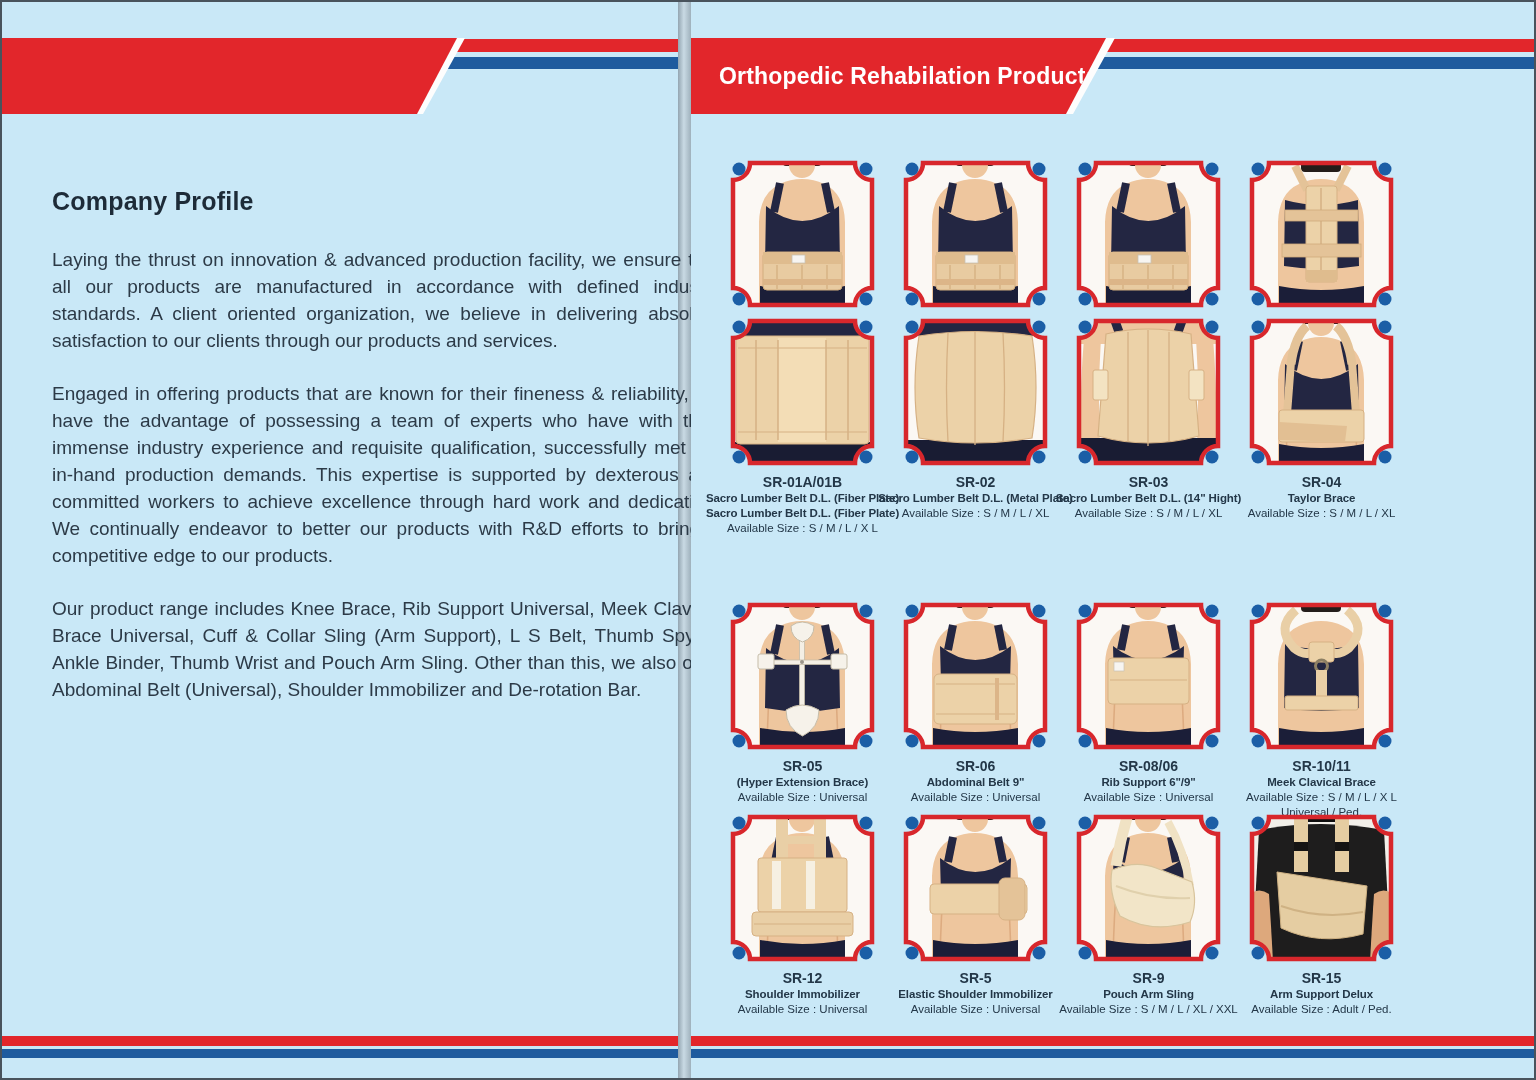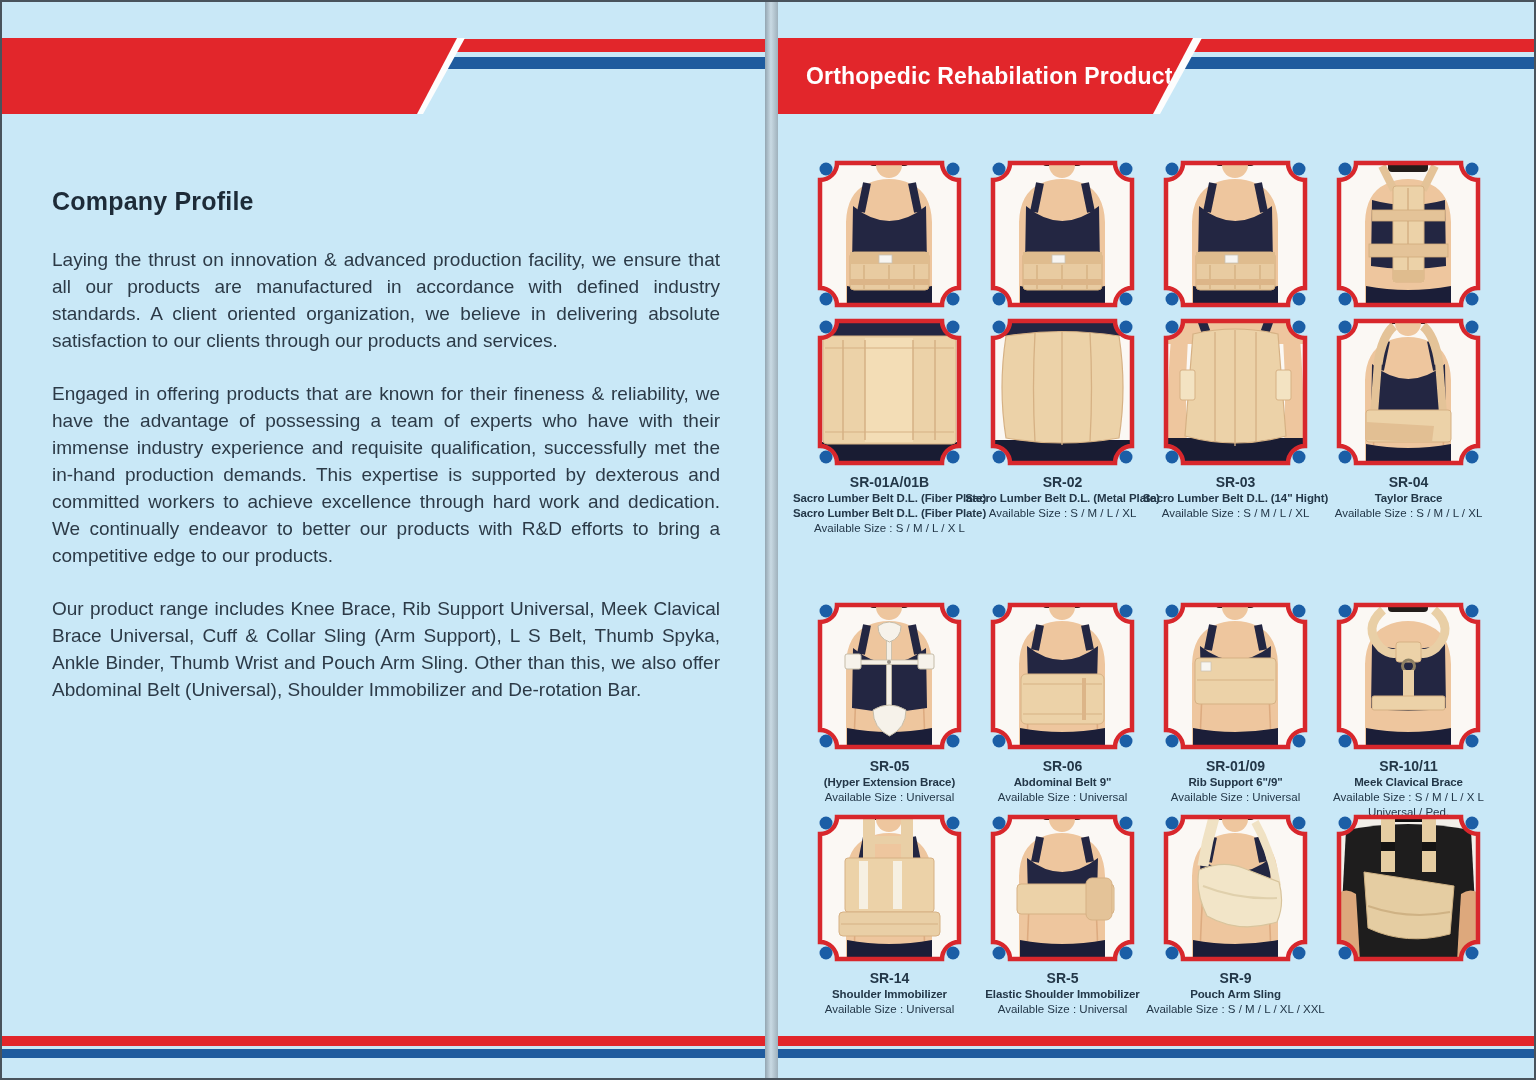--- a/index.html
+++ b/index.html
@@ -1,19 +1,19 @@
 <!DOCTYPE html>
 <html><head>
 <meta charset="utf-8">
 <style>
   html,body{margin:0;padding:0;background:#e8e8e8;}
   .sheet{position:relative;width:1536px;height:1080px;box-sizing:border-box;border:2px solid #49535c;
          background:#c9e8f7;font-family:"Liberation Sans",sans-serif;overflow:hidden;display:flex;}
   .page{position:relative;height:100%;background:#c9e8f7;}
-  .page-left{width:763px;}
+  .page-left{width:676px;}
   .divider{width:13px;height:100%;background:linear-gradient(90deg,#93a5b1 0%,#c9dae4 45%,#9fb1bc 100%);}
   .page-right{flex:1;}
 
   
   .stripe-red-top{position:absolute;top:37px;left:0;right:0;height:13px;background:#e2262b;}
   .stripe-blue-top{position:absolute;top:55px;left:0;right:0;height:12px;background:#1e5b9e;}
   .banner-white{position:absolute;top:36px;left:0;height:76px;background:#fdfdfd;
                 clip-path:polygon(0 0,100% 0,calc(100% - 42px) 100%,0 100%);}
   .banner-red{position:absolute;top:36px;left:0;height:76px;background:#e2262b;
               clip-path:polygon(0 0,100% 0,calc(100% - 40px) 100%,0 100%);}
@@ -391,21 +391,21 @@
           </div>
         </div>
         <div class="col">
           <svg class="ph" viewBox="0 0 145 148">
               <g clip-path="url(#fclip)">
                 <use href="#sc-rib"></use>
               </g>
               <use href="#frame"></use>
             </svg>
           <div class="cap">
-            <div class="cap-sr">SR-01/09</div>
+            <div class="cap-sr">SR-08/06</div>
             <div class="cap-name">Rib Support 6"/9"</div>
             <div class="cap-size">Available Size : Universal</div>
 
           </div>
         </div>
         <div class="col">
           <svg class="ph" viewBox="0 0 145 148">
               <g clip-path="url(#fclip)">
                 <use href="#sc-clavical"></use>
               </g>
@@ -424,21 +424,21 @@
     <div class="grid g3">
       <div class="row">
         <div class="col">
           <svg class="ph" viewBox="0 0 145 148">
               <g clip-path="url(#fclip)">
                 <use href="#sc-shoulder-imm"></use>
               </g>
               <use href="#frame"></use>
             </svg>
           <div class="cap">
-            <div class="cap-sr">SR-14</div>
+            <div class="cap-sr">SR-12</div>
             <div class="cap-name">Shoulder Immobilizer</div>
             <div class="cap-size">Available Size : Universal</div>
 
           </div>
         </div>
         <div class="col">
           <svg class="ph" viewBox="0 0 145 148">
               <g clip-path="url(#fclip)">
                 <use href="#sc-elastic-imm"></use>
               </g>
@@ -465,20 +465,26 @@
 
           </div>
         </div>
         <div class="col">
           <svg class="ph" viewBox="0 0 145 148">
               <g clip-path="url(#fclip)">
                 <use href="#sc-arm-delux"></use>
               </g>
               <use href="#frame"></use>
             </svg>
+          <div class="cap">
+            <div class="cap-sr">SR-15</div>
+            <div class="cap-name">Arm Support Delux</div>
+            <div class="cap-size">Available Size : Adult / Ped.</div>
+
+          </div>
         </div>
       </div>
     </div>
 
     <div class="stripe-red-bot"></div>
     <div class="stripe-blue-bot"></div>
   </div>
 </div>
 
 </body></html>

